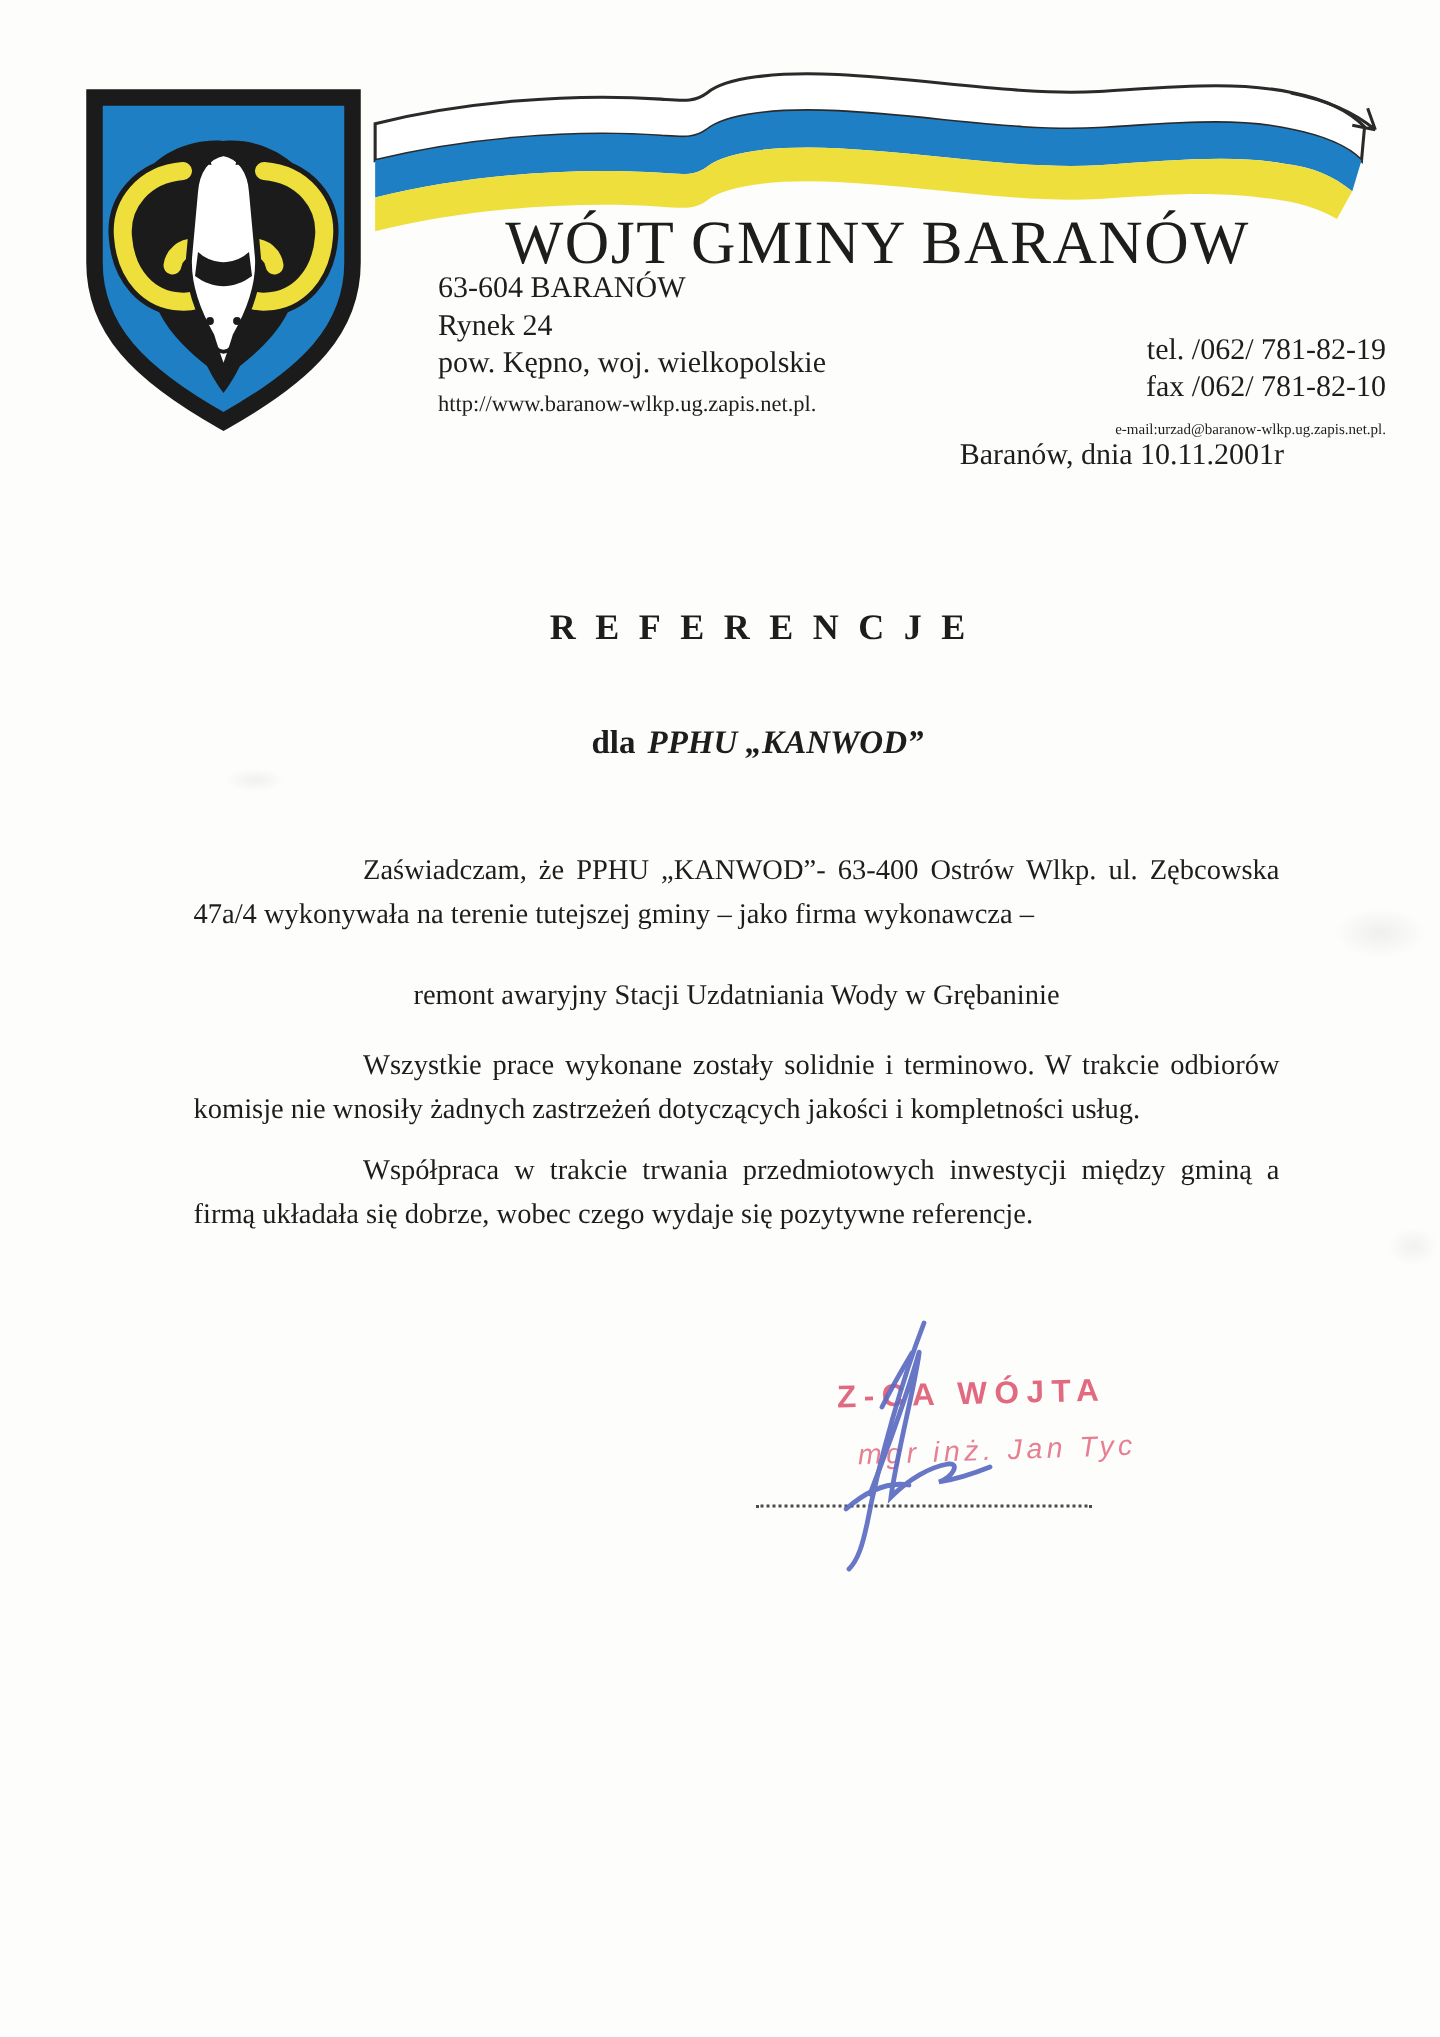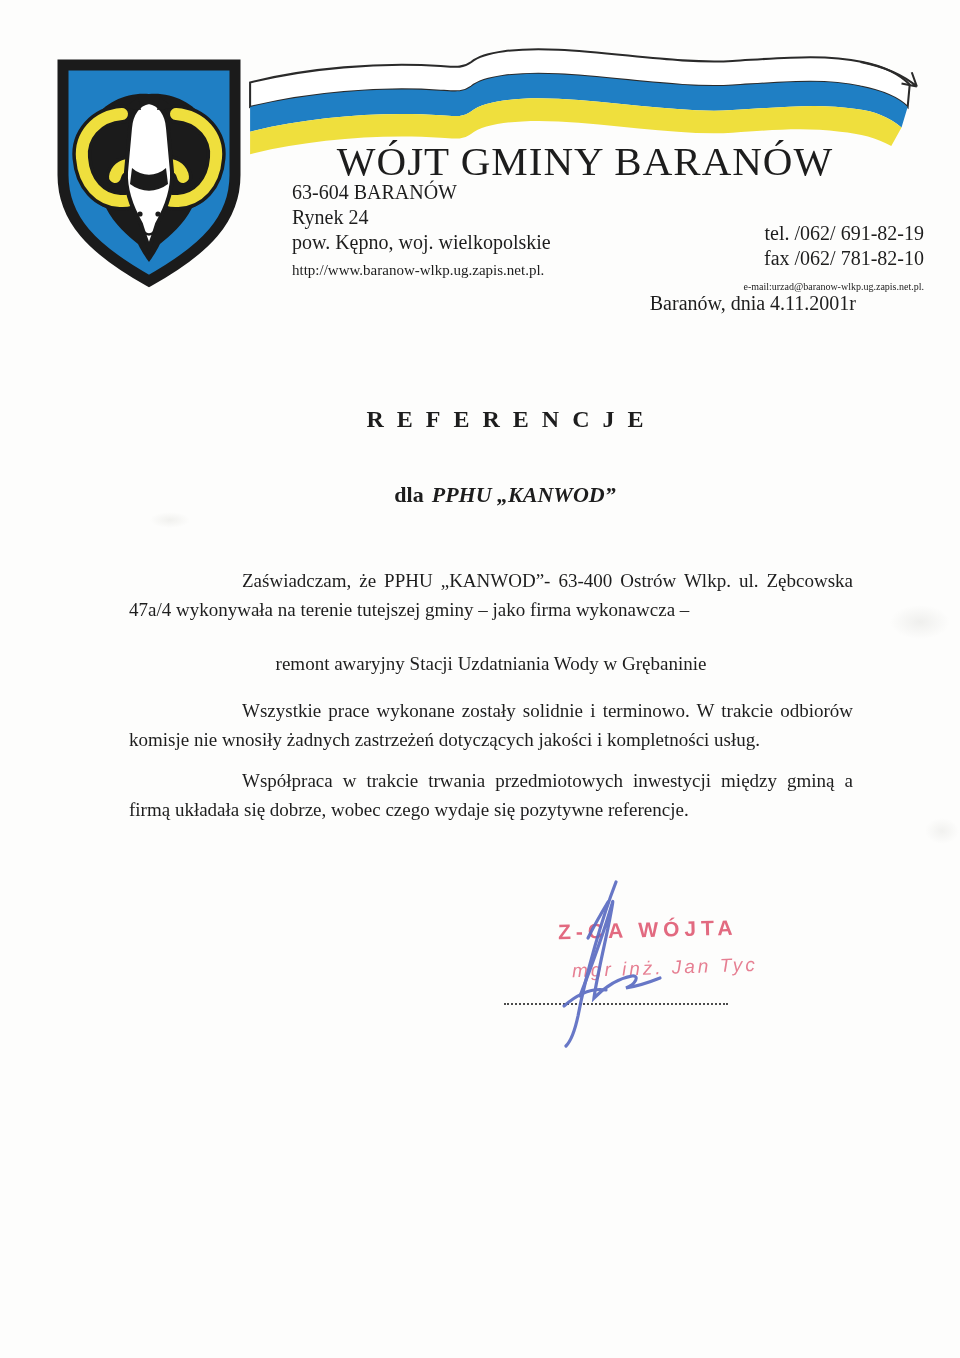--- a/index.html
+++ b/index.html
@@ -118,26 +118,26 @@
   <div class="org-title">WÓJT GMINY BARANÓW</div>
 
   <div class="address">
     <div>63-604 BARANÓW</div>
     <div>Rynek 24</div>
     <div>pow. Kępno, woj. wielkopolskie</div>
     <div class="url">http://www.baranow-wlkp.ug.zapis.net.pl.</div>
   </div>
 
   <div class="contact">
-    <div>tel. /062/ 691-82-19</div>
+    <div>tel. /062/ 781-82-19</div>
     <div>fax /062/ 781-82-10</div>
     <div class="email">e-mail:urzad@baranow-wlkp.ug.zapis.net.pl.</div>
   </div>
 
-  <div class="dateline">Baranów, dnia 4.11.2001r</div>
+  <div class="dateline">Baranów, dnia 10.11.2001r</div>
 
   <div class="doc-heading">REFERENCJE</div>
 
   <div class="recipient">
     <span>dla</span><span class="name">PPHU „KANWOD”</span>
   </div>
 
   <div class="body-text">
     <p class="p1">Zaświadczam, że PPHU „KANWOD”- 63-400 Ostrów Wlkp. ul. Zębcowska 47a/4 wykonywała na terenie tutejszej gminy – jako firma wykonawcza –</p>
     <p class="subject">remont awaryjny Stacji Uzdatniania Wody w Grębaninie</p>

